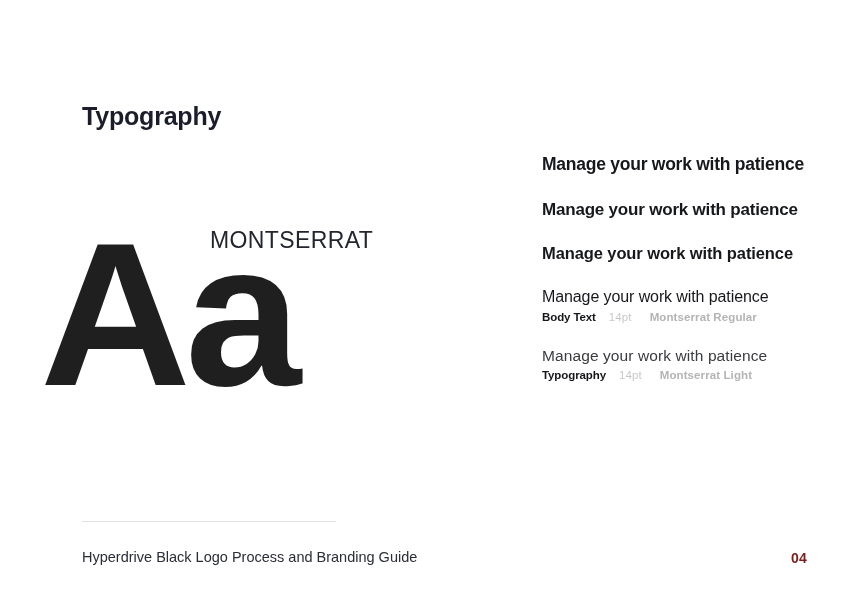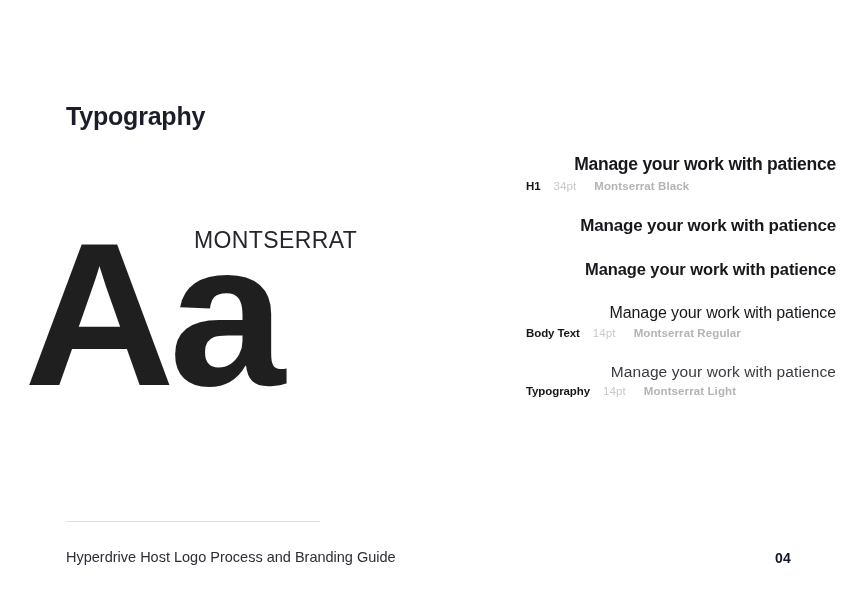--- a/index.html
+++ b/index.html
@@ -13,20 +13,21 @@
     background: #ffffff;
     font-family: "Liberation Sans", sans-serif;
     overflow: hidden;
     position: relative;
     -webkit-font-smoothing: antialiased;
   }
 
   .page {
     position: absolute;
     inset: 0;
+    margin-left: 16px;
   }
 
   
   .page-title {
     position: absolute;
     left: 66px;
     top: 86px;
     font-size: 25px;
     font-weight: 700;
     color: #1b1d2a;
@@ -77,21 +78,20 @@
   .scale-row {
     margin-bottom: 23px;
   }
   .scale-row:last-child {
     margin-bottom: 0;
   }
   .scale-sample {
     color: #17181c;
     line-height: 1.25;
     white-space: nowrap;
-    text-align: right;
   }
   .scale-meta {
     margin-top: 4px;
     display: flex;
     align-items: baseline;
     white-space: nowrap;
   }
   .meta-label {
     font-size: 11.5px;
     font-weight: 700;
@@ -137,45 +137,40 @@
     font-weight: 400;
     color: #2b2d38;
     white-space: nowrap;
   }
   .footer-page {
     position: absolute;
     left: 775px;
     top: 550px;
     font-size: 14px;
     font-weight: 700;
-    color: #0f172a;
+    color: #7f1d1d;
     letter-spacing: 0.2px;
   }
 </style>
 </head>
 <body>
 
 <div class="page">
 
   <h1 class="page-title">Typography</h1>
 
   <div class="specimen">
     <div class="specimen-family">MONTSERRAT</div>
     <div class="specimen-glyphs">Aa</div>
   </div>
 
   <div class="scale-list">
 
     <div class="scale-row">
       <div class="scale-sample s-h1">Manage your work with patience</div>
-      <div class="scale-meta">
-        <span class="meta-label">H1</span>
-        <span class="meta-size">34pt</span>
-        <span class="meta-font">Montserrat Black</span>
-      </div>
     </div>
 
     <div class="scale-row">
       <div class="scale-sample s-h2">Manage your work with patience</div>
     </div>
 
     <div class="scale-row">
       <div class="scale-sample s-h3">Manage your work with patience</div>
     </div>
 
@@ -193,16 +188,16 @@
       <div class="scale-meta">
         <span class="meta-label">Typography</span>
         <span class="meta-size">14pt</span>
         <span class="meta-font">Montserrat Light</span>
       </div>
     </div>
 
   </div>
 
   <div class="footer-rule"></div>
-  <div class="footer-text">Hyperdrive Host Logo Process and Branding Guide</div>
+  <div class="footer-text">Hyperdrive Black Logo Process and Branding Guide</div>
   <div class="footer-page">04</div>
 
 </div>
 
 </body></html>

